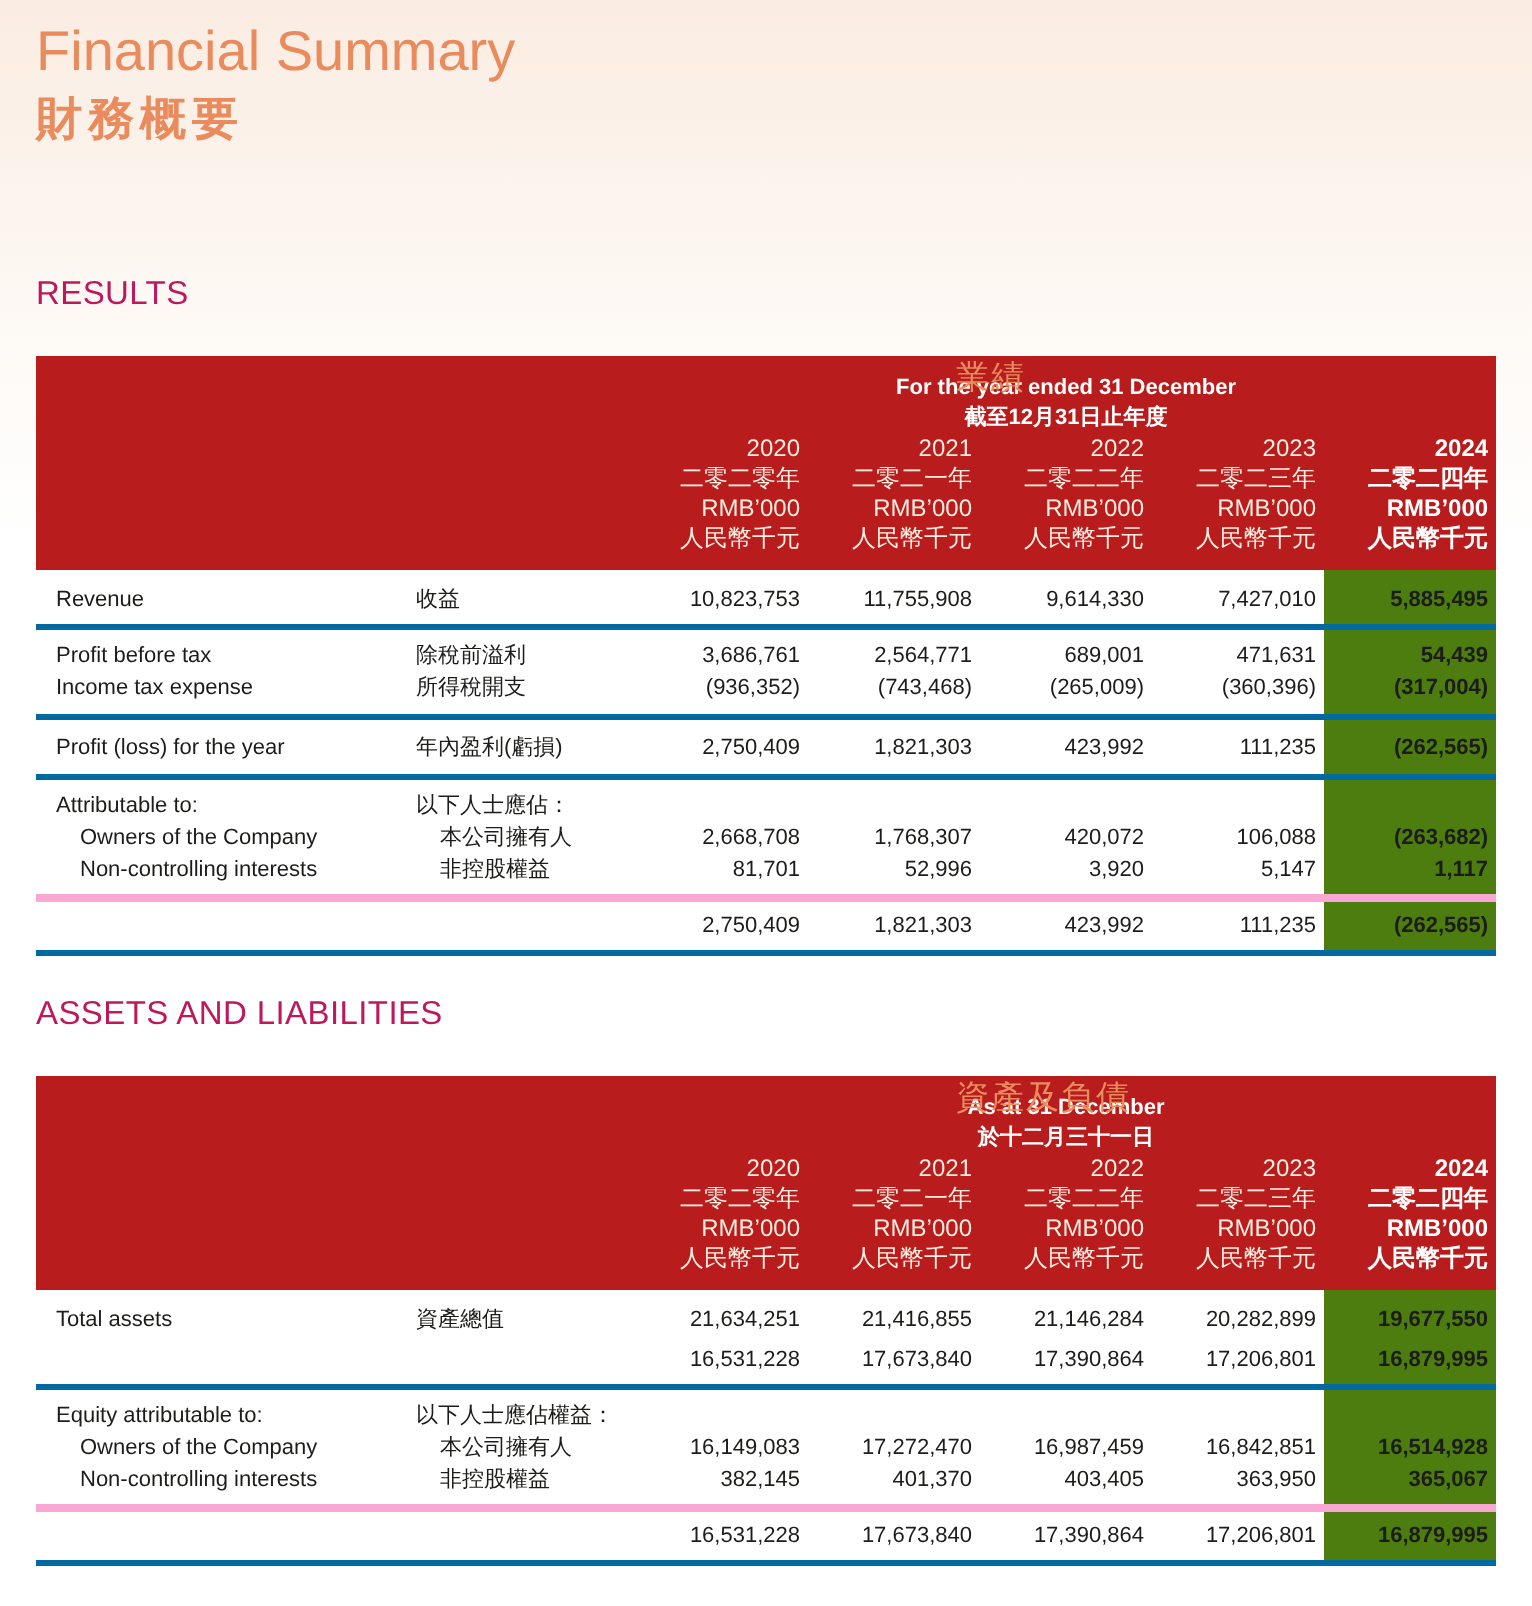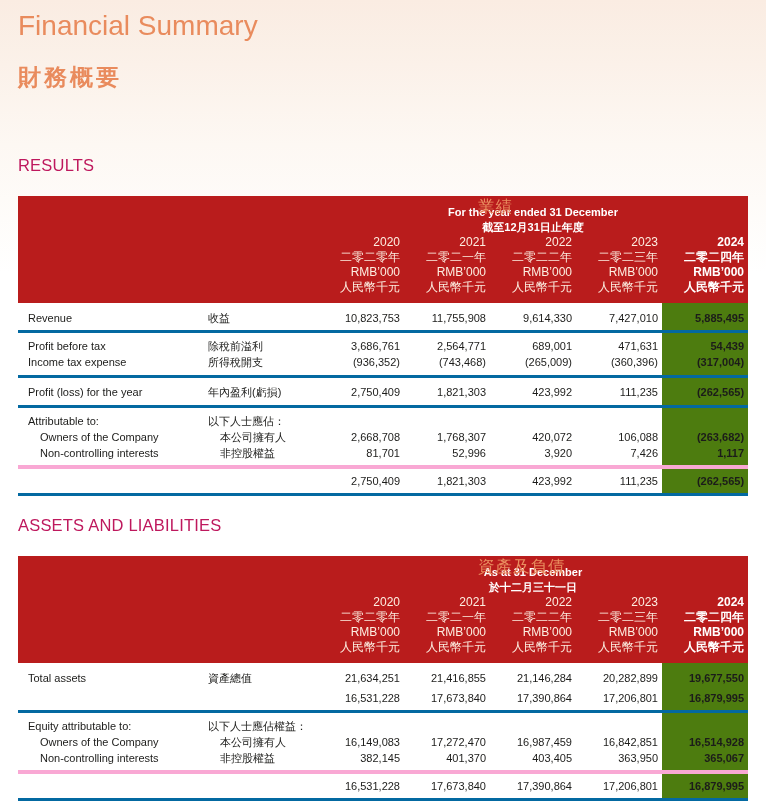--- a/index.html
+++ b/index.html
@@ -6,21 +6,21 @@
   body{
     width:766px;height:803px;overflow:hidden;
     font-family:"Liberation Sans","DejaVu Sans",sans-serif;
     color:#1c1c1a;
     background:linear-gradient(180deg,#faece2 0%,#fbf1e9 8%,#fdf8f3 18%,#ffffff 34%,#ffffff 100%);
   }
   .page{padding:10px 18px 0 18px;}
 
   
   .title-en{font-size:28px;line-height:32px;color:#e98b5d;font-weight:400;}
-  .title-zh{font-size:23px;line-height:30px;color:#e98b5d;font-weight:700;letter-spacing:3px;margin-top:20px;}
+  .title-zh{font-size:23px;line-height:30px;color:#e98b5d;font-weight:700;letter-spacing:3px;margin-top:2px;}
 
   
   .section-head{position:relative;margin-top:64px;height:20px;}
   .section-head.second{margin-top:20px;}
   .sec-en{font-size:16.5px;color:#be185d;font-weight:400;letter-spacing:0.2px;}
   .sec-zh{position:absolute;left:460px;top:0;font-size:16.5px;color:#e98d5f;font-weight:400;letter-spacing:1px;margin-top:40px;}
 
   
   table{border-collapse:collapse;table-layout:fixed;width:730px;margin-top:20px;}
   col.c-en{width:190px;} col.c-zh{width:110px;} col.c-num{width:86px;}
@@ -174,21 +174,21 @@
         <td class="num">420,072</td>
         <td class="num">106,088</td>
         <td class="num hl">(263,682)</td>
       </tr>
       <tr class="pb4 bb2">
         <td class="en ind">Non-controlling interests</td>
         <td class="zh ind" style="padding-left:12px">非控股權益</td>
         <td class="num">81,701</td>
         <td class="num">52,996</td>
         <td class="num">3,920</td>
-        <td class="num">7,426</td>
+        <td class="num">5,147</td>
         <td class="num hl">1,117</td>
       </tr>
       <tr class="pt4 pb4 bb3">
         <td class="en"></td>
         <td class="zh"></td>
         <td class="num">2,750,409</td>
         <td class="num">1,821,303</td>
         <td class="num">423,992</td>
         <td class="num">111,235</td>
         <td class="num hl">(262,565)</td>

